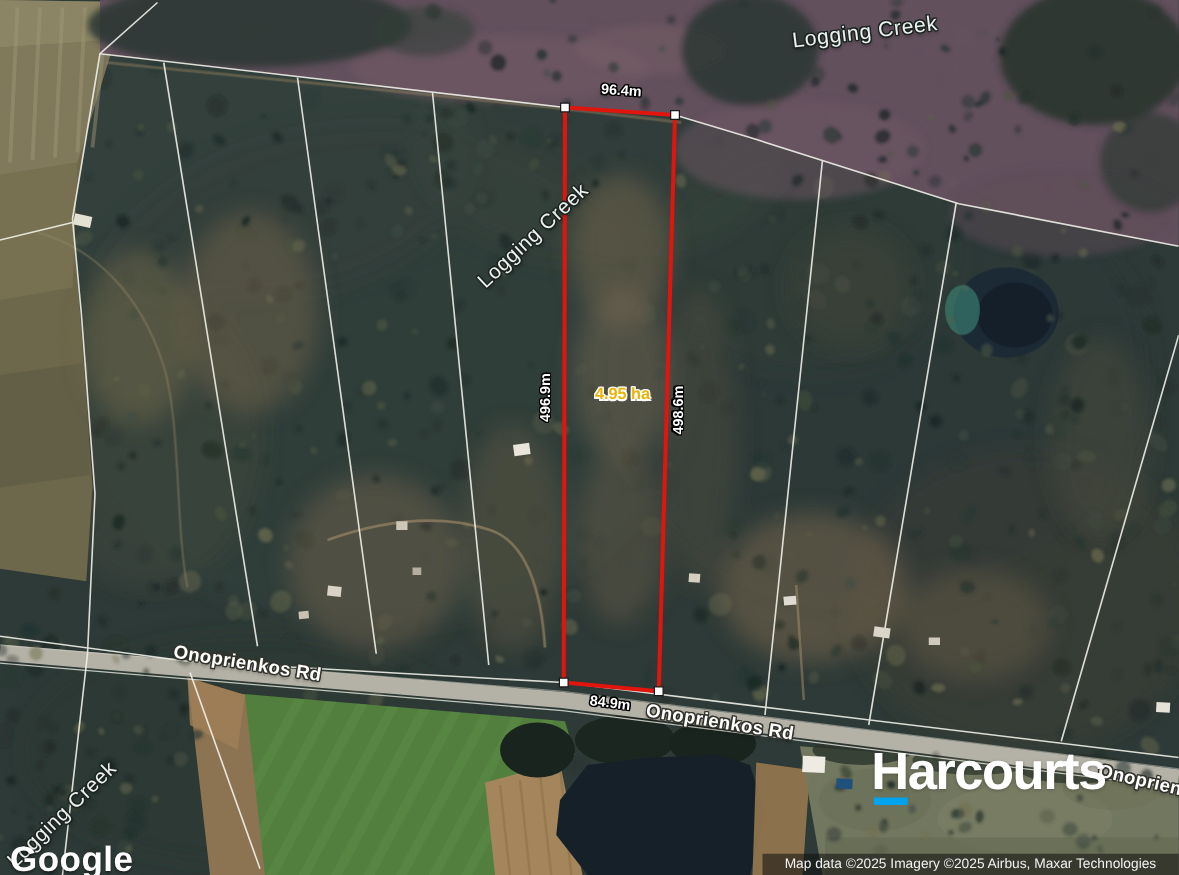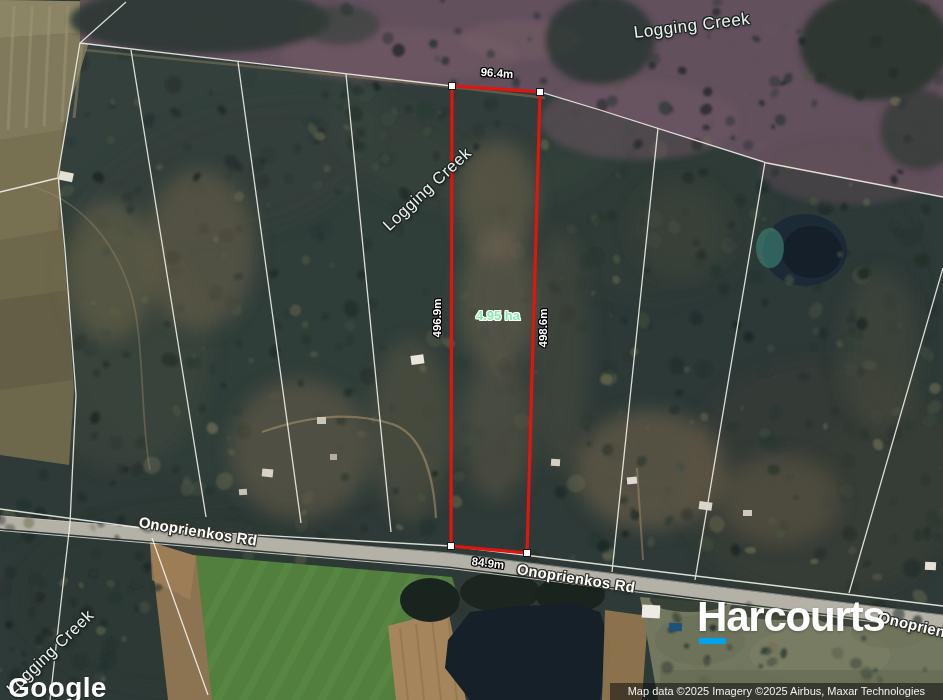--- a/index.html
+++ b/index.html
@@ -21,21 +21,21 @@
     text-shadow:-1px 0 0 #33332c,1px 0 0 #33332c,0 -1px 0 #33332c,0 1px 0 #33332c,
       -1px -1px 0 #33332c,1px 1px 0 #33332c,-1px 1px 0 #33332c,1px -1px 0 #33332c,
       0 2px 3px rgba(0,0,0,.5);
   }
   .meas{
     color:#fff;font-size:11.5px;font-weight:600;
     text-shadow:-1px 0 0 #000,1px 0 0 #000,0 -1px 0 #000,0 1px 0 #000,
       -1px -1px 0 #000,1px 1px 0 #000,-1px 1px 0 #000,1px -1px 0 #000;
   }
   .area{
-    color:#86efac;font-size:13px;font-weight:700;
+    color:#eab308;font-size:13px;font-weight:700;
     text-shadow:-1px 0 0 #fff,1px 0 0 #fff,0 -1px 0 #fff,0 1px 0 #fff,
       -1px -1px 0 #fff,1px 1px 0 #fff,-1px 1px 0 #fff,1px -1px 0 #fff;
   }
   .google{
     position:absolute;left:8px;top:672px;color:#fff;font-size:28px;font-weight:600;
     letter-spacing:.4px;text-shadow:0 1px 2px rgba(0,0,0,.4);cursor:pointer;
   }
   .harcourts{position:absolute;left:697px;top:596px;}
   .harcourts .word{
     color:#fff;font-size:42px;font-weight:700;letter-spacing:-1.2px;line-height:1;

